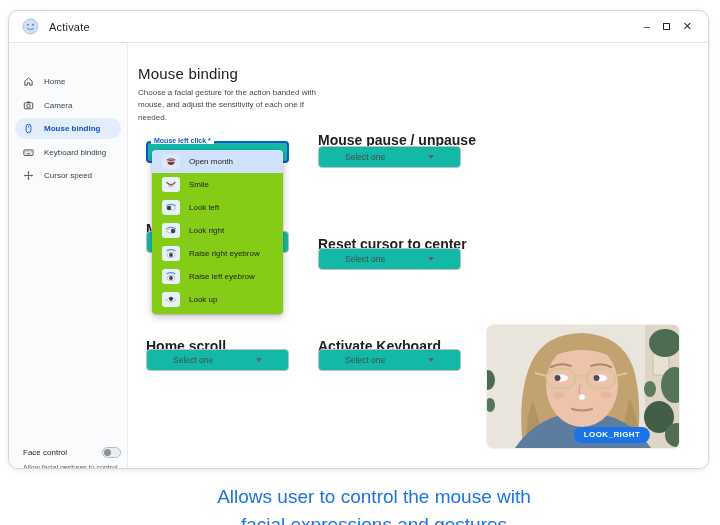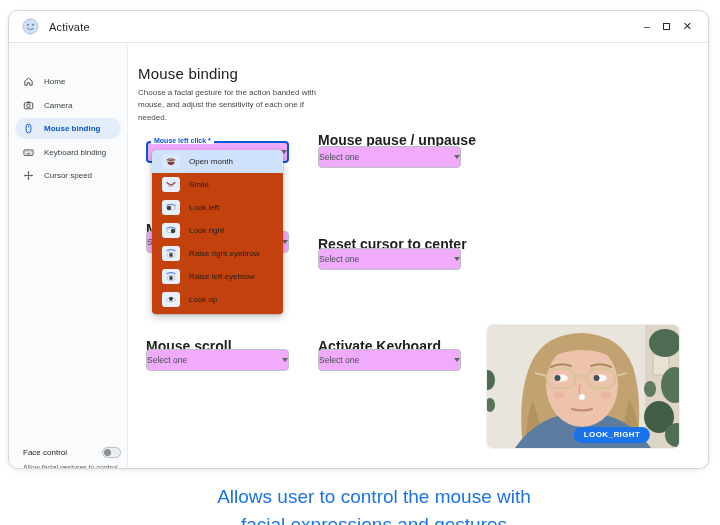--- a/index.html
+++ b/index.html
@@ -69,41 +69,41 @@
   }
 
   
   .main { position: absolute; left: 120px; top: 33px; right: 0; bottom: 0; background: #fff; }
   .page-title { position: absolute; left: 9px; top: 21px; font-size: 15px; color: #202124; font-weight: 400; letter-spacing: .2px; }
   .page-desc { position: absolute; left: 9px; top: 43px; width: 180px; font-size: 8px; color: #47484a; line-height: 1.55; }
 
   .field-label { position: absolute; font-size: 14px; font-weight: bold; color: #1f1f1f; white-space: nowrap; }
   .select {
     position: absolute; width: 143px; height: 22px;
-    border: 1px solid #bdc1c6; border-radius: 4px; background: #f0abfc;
+    border: 1px solid #bdc1c6; border-radius: 4px; background: #14b8a6;
     display: flex; align-items: center;
-    padding: 0 0; font-size: 8.5px; color: #474b4f;
+    padding: 0 26px; font-size: 8.5px; color: #474b4f;
   }
   .select .caret {
     margin-left: auto; width: 0; height: 0;
     border-left: 3.5px solid transparent; border-right: 3.5px solid transparent;
     border-top: 4.5px solid #5f6368;
   }
 
   
   .select.focused { border: 2px solid #0b57d0; }
   .floating-label {
     position: absolute; font-size: 7px; font-weight: bold; color: #0b57d0;
     background: #fff; padding: 0 3px; white-space: nowrap; z-index: 3;
   }
 
   
   .menu {
     position: absolute; left: 23px; top: 106px; width: 131px;
-    background: #c2410c; border-radius: 4px;
+    background: #84cc16; border-radius: 4px;
     box-shadow: 0 1px 2px rgba(0,0,0,.18), 0 3px 9px rgba(0,0,0,.22);
     z-index: 10; overflow: hidden; padding-bottom: 3px;
   }
   .menu-item {
     height: 23px; display: flex; align-items: center; gap: 9px; padding: 0 10px;
     font-size: 8px; color: #1f1f1f;
   }
   .menu-item.selected { background: #cfe1fb; }
   .tile {
     width: 18px; height: 15px; border-radius: 3px; background: #e8f0fe;
@@ -225,21 +225,21 @@
       <span>Select one</span>
       <span class="caret"></span>
     </div>
 
     <span class="field-label" style="left:189px; top:192px;">Reset cursor to center</span>
     <div class="select" style="left:189px; top:204px;">
       <span>Select one</span>
       <span class="caret"></span>
     </div>
 
-    <span class="field-label" style="left:17px; top:294px;">Mouse scroll</span>
+    <span class="field-label" style="left:17px; top:294px;">Home scroll</span>
     <div class="select" style="left:17px; top:305px;">
       <span>Select one</span>
       <span class="caret"></span>
     </div>
 
     <span class="field-label" style="left:189px; top:294px;">Activate Keyboard</span>
     <div class="select" style="left:189px; top:305px;">
       <span>Select one</span>
       <span class="caret"></span>
     </div>

